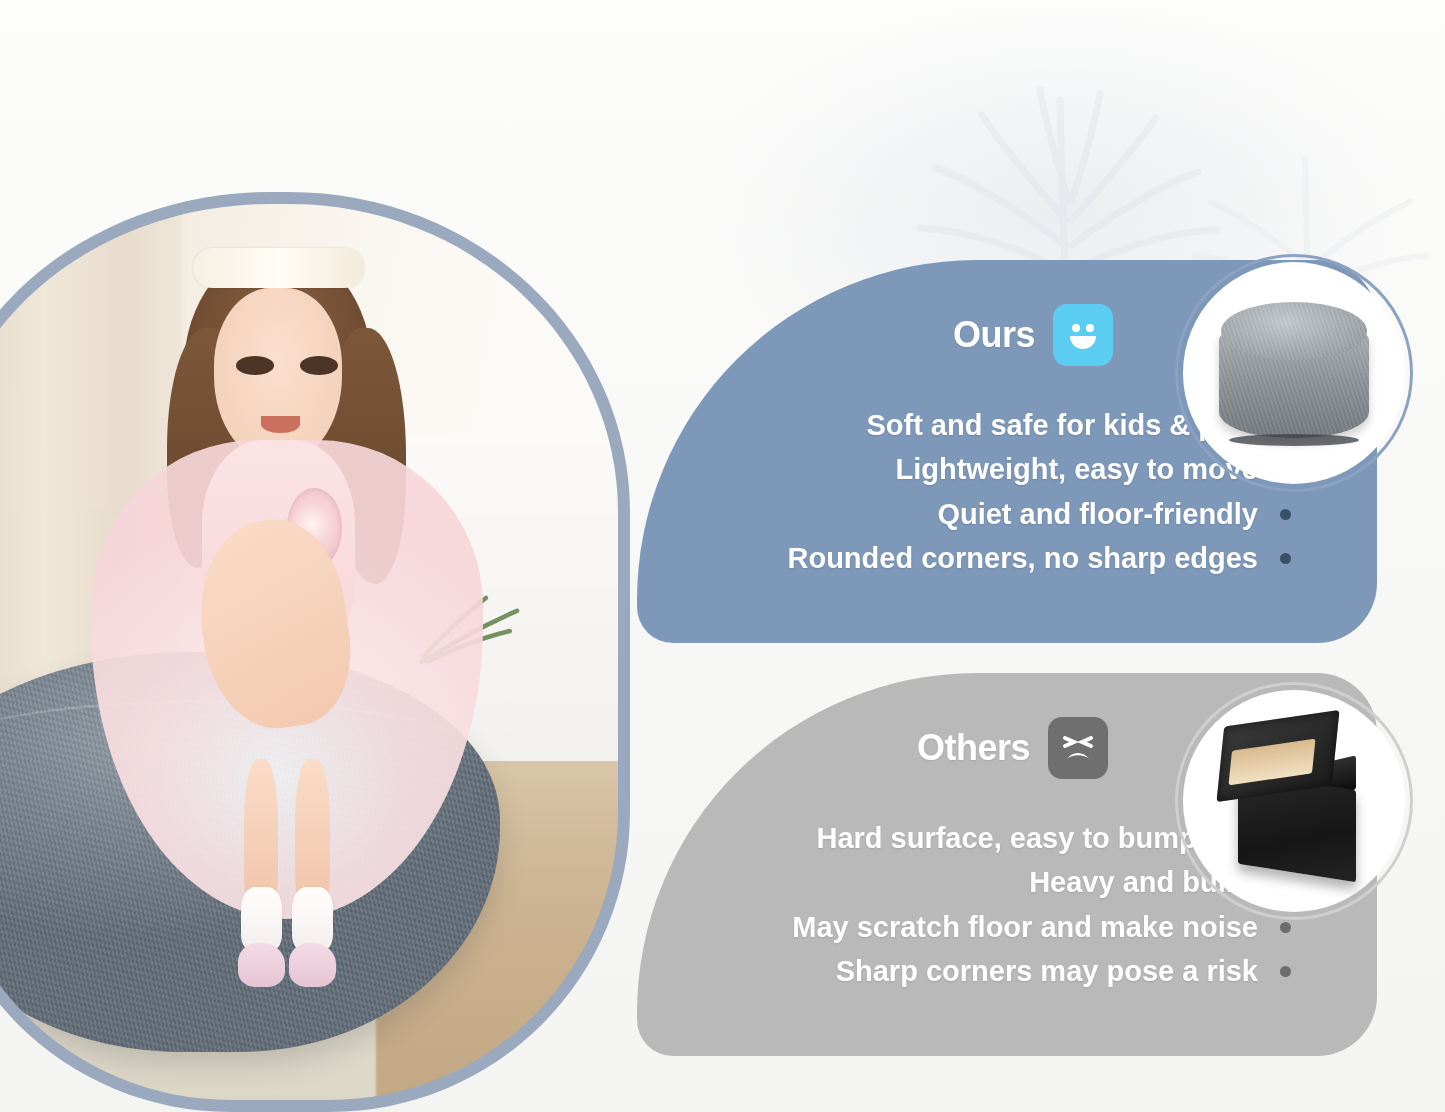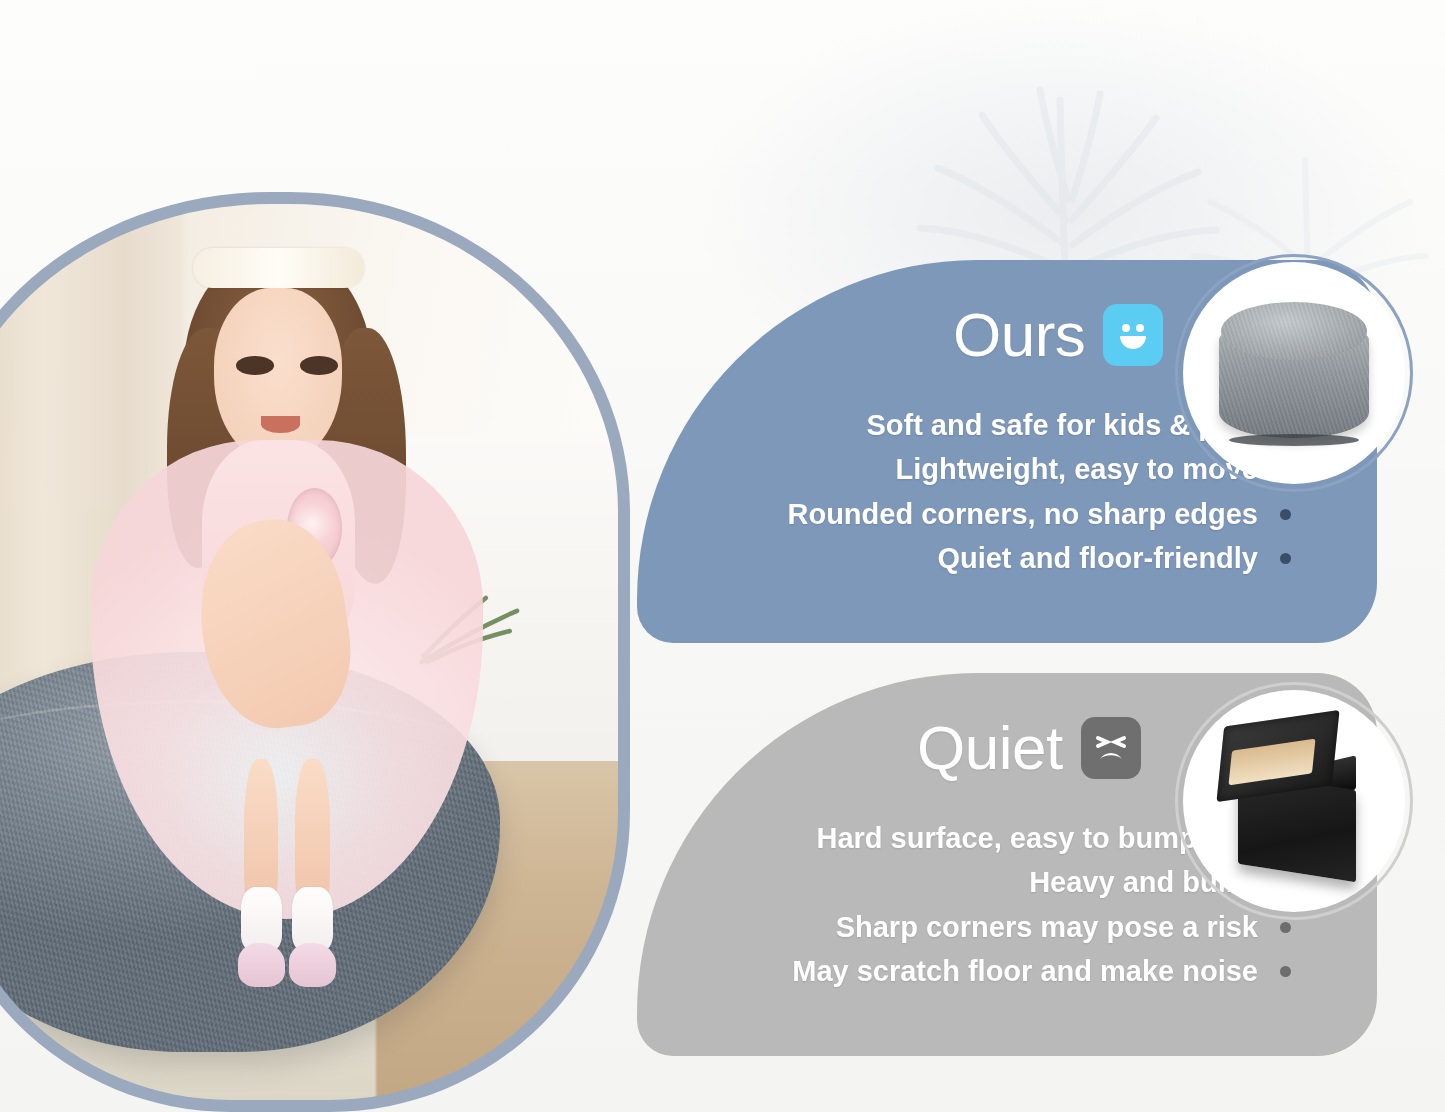--- a/index.html
+++ b/index.html
@@ -168,21 +168,21 @@
   }
 
   .card-head{
     position:absolute;
     display:flex;align-items:center;gap:18px;
     color:#ffffff;
   }
   #head-ours{left:316px;top:44px;}
   #head-others{left:280px;top:44px;}
   .card-title{
-    font-size:62px;font-weight:normal;line-height:1;
+    font-size:36px;font-weight:bold;line-height:1;
     letter-spacing:-0.5px;
     text-shadow:0 1px 2px rgba(0,0,0,.10);
   }
   .emoji-box{
     width:60px;height:62px;border-radius:14px;
     display:flex;align-items:center;justify-content:center;
   }
   .emoji-box.happy{background:#5ccdf2;}
   .emoji-box.sad{background:#6f6f6f;}
 
@@ -382,46 +382,46 @@
     <div class="bullets">
       <div class="bullet-row">
         <span class="bullet-text">Soft and safe for kids &amp; pets</span>
         <span class="dot"></span>
       </div>
       <div class="bullet-row">
         <span class="bullet-text">Lightweight, easy to move</span>
         <span class="dot"></span>
       </div>
       <div class="bullet-row">
+        <span class="bullet-text">Quiet and floor-friendly</span>
+        <span class="dot"></span>
+      </div>
+      <div class="bullet-row">
         <span class="bullet-text">Rounded corners, no sharp edges</span>
-        <span class="dot"></span>
-      </div>
-      <div class="bullet-row">
-        <span class="bullet-text">Quiet and floor-friendly</span>
         <span class="dot"></span>
       </div>
     </div>
   </div>
 
   <div id="ring-ours" class="medallion-ring"></div>
   <div id="med-ours" class="medallion">
     <div class="prod-round">
       <div class="body">
           <div class="tex"></div>
         </div>
       <div class="top">
           <div class="tex"></div>
         </div>
       <div class="base"></div>
     </div>
   </div>
 
   <div id="card-others" class="card">
     <div id="head-others" class="card-head">
-      <span class="card-title">Quiet</span>
+      <span class="card-title">Others</span>
       <span class="emoji-box sad">
         <svg width="40" height="40" viewBox="0 0 40 40" aria-hidden="true">
           <g stroke="#ffffff" stroke-width="4" stroke-linecap="round" fill="none">
             <path d="M7 10 L16 14 L7 18"></path>
             <path d="M33 10 L24 14 L33 18"></path>
           </g>
           <path d="M9 31 C14 23 26 23 31 31 C26 26 14 26 9 31 Z" fill="#ffffff"></path>
         </svg>
       </span>
     </div>
@@ -429,25 +429,25 @@
     <div class="bullets">
       <div class="bullet-row">
         <span class="bullet-text">Hard surface, easy to bump into</span>
         <span class="dot"></span>
       </div>
       <div class="bullet-row">
         <span class="bullet-text">Heavy and bulky</span>
         <span class="dot"></span>
       </div>
       <div class="bullet-row">
+        <span class="bullet-text">May scratch floor and make noise</span>
+        <span class="dot"></span>
+      </div>
+      <div class="bullet-row">
         <span class="bullet-text">Sharp corners may pose a risk</span>
-        <span class="dot"></span>
-      </div>
-      <div class="bullet-row">
-        <span class="bullet-text">May scratch floor and make noise</span>
         <span class="dot"></span>
       </div>
     </div>
   </div>
 
   <div id="ring-others" class="medallion-ring"></div>
   <div id="med-others" class="medallion">
     <div class="prod-square">
       <div class="box-top"></div>
       <div class="box"></div>

